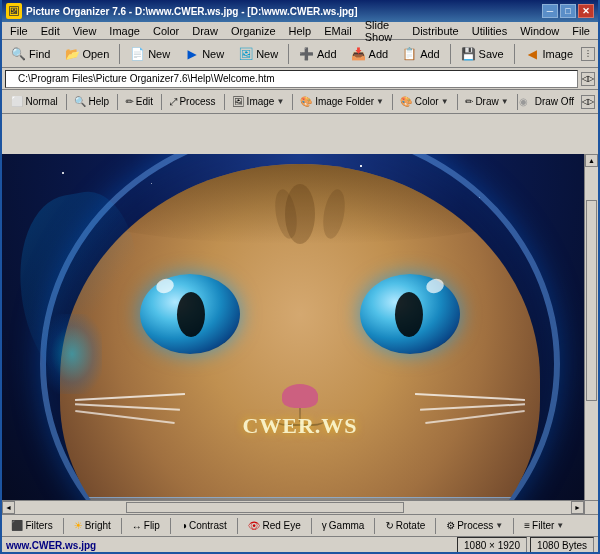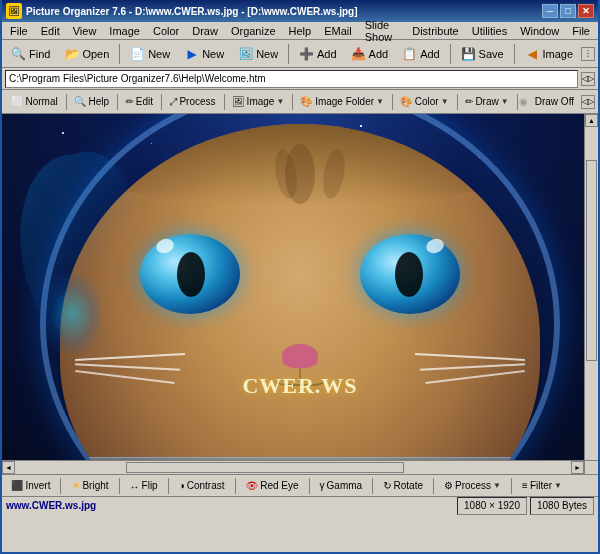--- a/index.html
+++ b/index.html
@@ -123,21 +123,21 @@
       align-items: center;
       padding: 1px 3px;
       border-bottom: 1px solid #808080;
       gap: 3px;
     }
     .address-input {
       flex: 1;
       height: 18px;
       background: white;
       border: 1px inset #808080;
-      padding: 1px 3px;
+      padding: 1px 12px;
       font-size: 10px;
       outline: none;
     }
     .folder-label {
       font-size: 10px;
       background: #ffffc0;
       border: 1px solid #808080;
       padding: 1px 4px;
       height: 18px;
       display: flex;
@@ -333,20 +333,21 @@
       height: 554px;
       position: relative;
       overflow: hidden;
     }
 
     .main-content-area {
       position: relative;
       height: 360px;
       overflow: hidden;
       background: #14b8a6;
+      margin-top: 40px;
     }
 
   </style>
 </head>
 <body>
 
 <div class="window-frame">
 
   <div class="title-bar">
     <div class="title-bar-left">
@@ -562,21 +563,21 @@
       </div>
       <div class="scroll-btn" style="width:13px; height:13px; flex-shrink:0;">►</div>
     </div>
 
     <div style="position:absolute; bottom:0; right:0; width:14px; height:14px; background:#d4d0c8; border-left:1px solid #808080; border-top:1px solid #808080;"></div>
   </div>
 
   <div class="status-bar">
     <div class="status-btn">
       <span>⬛</span>
-      <span>Invert</span>
+      <span>Filters</span>
     </div>
     <div class="status-sep"></div>
     <div class="status-btn">
       <span style="color:#ffaa00;">☀</span>
       <span>Bright</span>
     </div>
     <div class="status-sep"></div>
     <div class="status-btn">
       <span>↔</span>
       <span>Flip</span>

